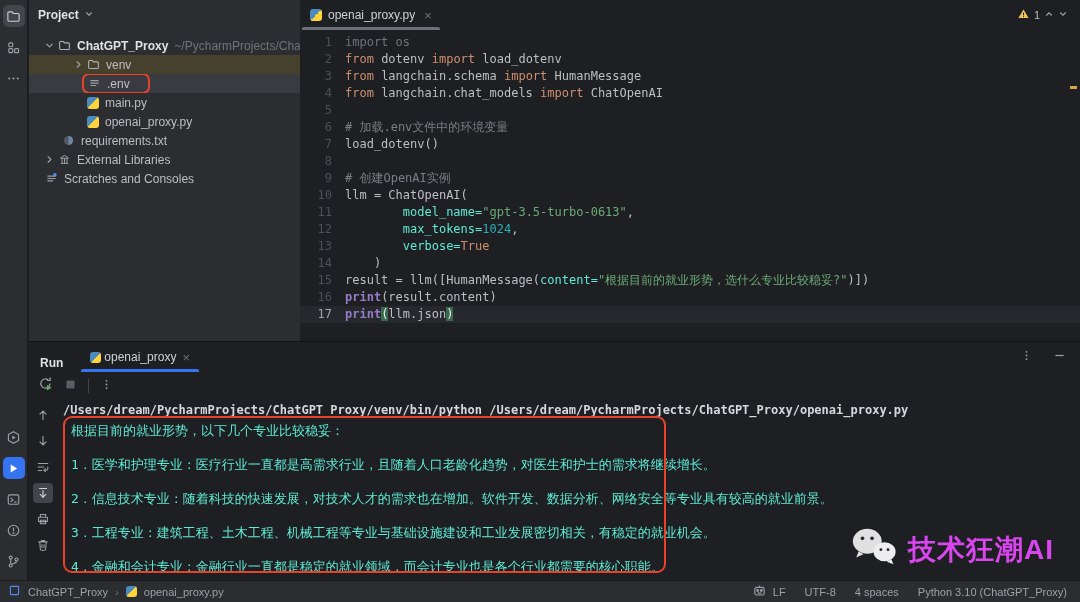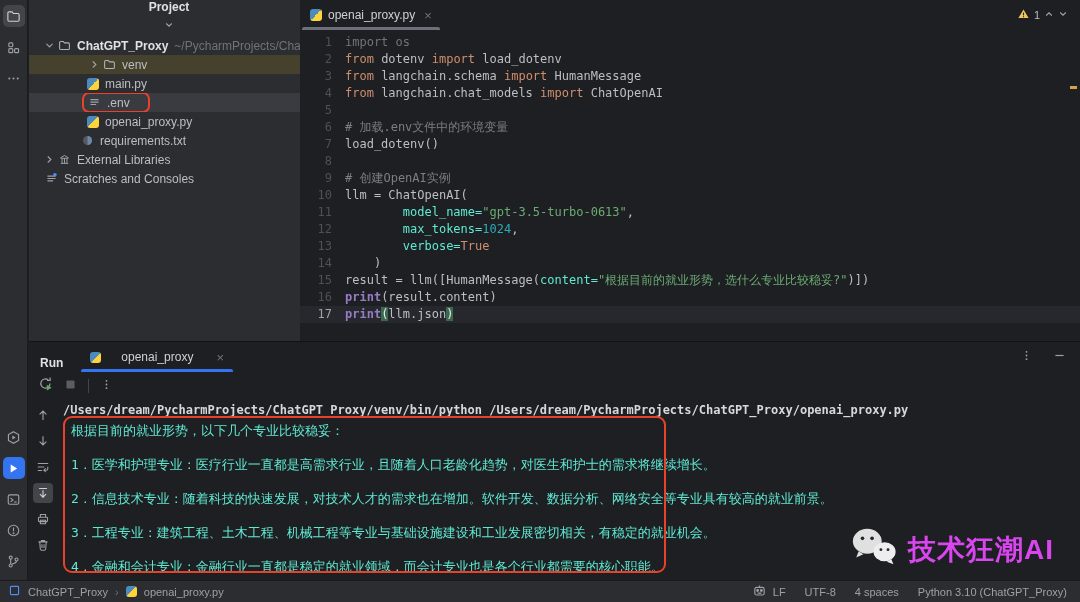--- a/index.html
+++ b/index.html
@@ -14,21 +14,21 @@
   .stripe-group { display:flex; flex-direction:column; align-items:center; gap:9px; }
   .st-btn { width:22px; height:22px; border-radius:5px; display:flex; align-items:center;
             justify-content:center; color:#9DA0A8; font-size:13px; }
   .st-btn.active { background:#43454A; }
   .st-btn.accent { background:#3574F0; }
   .st-btn svg { display:block; }
 
   
   .project { position:absolute; left:29px; top:0; width:271px; height:341px; background:#2B2D30; }
   .project-header { height:30px; display:flex; align-items:center; gap:5px; padding-left:9px;
-                    color:#DFE1E5; font-size:12px; font-weight:700;flex-direction:column; }
+                    color:#DFE1E5; font-size:12px; font-weight:700; }
   .tree { padding-top:6px; font-size:12px; color:#BCBEC4; }
   .trow { height:19px; display:flex; align-items:center; white-space:nowrap; overflow:hidden; }
   .trow.drop { background:#45412C; }
   .trow.selected { background:#393B40; }
   .chev { width:15px; flex:0 0 15px; display:inline-flex; justify-content:center; }
   .ticon { width:15px; flex:0 0 15px; display:inline-flex; justify-content:center; margin-right:5px; }
   .tlabel.bold { font-weight:700; color:#DFE1E5; }
   .thint { color:#6F737A; margin-left:6px; }
   .annotate { display:inline-flex; align-items:center; height:21px; border:2px solid #E8432A;
               border-radius:7px; padding:0 18px 0 3px; margin-left:-3px; }
@@ -55,21 +55,21 @@
   .tk-nu { color:#2AACB8; } .tk-pm { color:#5eead4; } .tk-cm { color:#7A7E85; }
   .tk-dim { color:#6F737A; } .tk-bi { color:#957CC4;font-weight:bold; }
   .tk-br { color:#E8E8E8; background:#3A6A4E; }
   .sb-mark { position:absolute; right:3px; top:86px; width:7px; height:3px; background:#D9A343; }
 
   
   .run { position:absolute; left:29px; top:341px; width:1051px; height:239px; background:#1E1F22;
          border-top:1px solid #121314; }
   .run-header { height:30px; position:relative; display:flex; align-items:center; }
   .run-title { margin:12px 18px 0 11px; font-size:12px; font-weight:700; color:#DFE1E5; }
-  .run-tab { display:flex; align-items:center; gap:20px; height:30px; padding:0 9px; position:relative;
+  .run-tab { display:flex; align-items:center; gap:3px; height:30px; padding:0 9px; position:relative;
              color:#CED0D6; font-size:12px; }
   .run-tab::after { content:''; position:absolute; left:0; right:0; bottom:0; height:3px;
              background:#3574F0; border-radius:2px 2px 0 0; }
   .run-header-right { position:absolute; right:14px; top:0; height:30px; display:flex; gap:20px;
              align-items:center; color:#9DA0A8; }
   .run-toolbar { height:27px; display:flex; align-items:center; gap:11px; padding-left:9px; color:#9DA0A8; }
   .vdiv { width:1px; height:14px; background:#43454A; }
   .run-body { position:relative; }
   .run-side { position:absolute; left:0; top:6px; width:28px; display:flex; flex-direction:column;
               align-items:center; gap:6px; }
@@ -193,59 +193,59 @@
             </svg>
           </span>
           <span class="ticon">
             <svg width="13" height="13" viewBox="0 0 16 16">
               <path d="M2 4.3c0-.7.6-1.3 1.3-1.3h3.2l1.4 1.8h4.8c.7 0 1.3.6 1.3 1.3v5.6c0 .7-.6 1.3-1.3 1.3H3.3c-.7 0-1.3-.6-1.3-1.3z" fill="none" stroke="#AFB3BB" stroke-width="1.3"></path>
             </svg>
           </span>
           <span class="tlabel bold">ChatGPT_Proxy</span>
           <span class="thint">~/PycharmProjects/ChatGPT_P</span>
         </div>
-        <div class="trow drop" style="padding-left:58px">
+        <div class="trow drop" style="padding-left:42px">
           <span class="chev">
             <svg width="11" height="11" viewBox="0 0 16 16" fill="none" stroke="#9DA0A8" stroke-width="1.7" stroke-linecap="round">
               <path d="M6 4l4 4-4 4"></path>
             </svg>
           </span>
           <span class="ticon">
             <svg width="13" height="13" viewBox="0 0 16 16">
               <path d="M2 4.3c0-.7.6-1.3 1.3-1.3h3.2l1.4 1.8h4.8c.7 0 1.3.6 1.3 1.3v5.6c0 .7-.6 1.3-1.3 1.3H3.3c-.7 0-1.3-.6-1.3-1.3z" fill="none" stroke="#AFB3BB" stroke-width="1.3"></path>
             </svg>
           </span>
           <span class="tlabel">venv</span>
-        </div>
-        <div class="trow " style="padding-left:41px">
-          <span class="chev"></span>
-          <span class="ticon">
-            <i class="py-sq"></i>
-          </span>
-          <span class="tlabel">main.py</span>
         </div>
         <div class="trow selected" style="padding-left:41px">
           <span class="chev"></span>
           <span class="annotate">
             <span class="ticon">
               <svg width="13" height="13" viewBox="0 0 16 16" stroke="#9DA0A8" stroke-width="1.4">
                 <path d="M3 4.5h10M3 7.5h10M3 10.5h7"></path>
               </svg>
             </span>
             <span class="tlabel">.env</span>
           </span>
         </div>
         <div class="trow " style="padding-left:41px">
           <span class="chev"></span>
           <span class="ticon">
             <i class="py-sq"></i>
           </span>
+          <span class="tlabel">main.py</span>
+        </div>
+        <div class="trow " style="padding-left:41px">
+          <span class="chev"></span>
+          <span class="ticon">
+            <i class="py-sq"></i>
+          </span>
           <span class="tlabel">openai_proxy.py</span>
         </div>
-        <div class="trow " style="padding-left:36px">
+        <div class="trow " style="padding-left:17px">
           <span class="chev"></span>
           <span class="ticon">
             <svg width="13" height="13" viewBox="0 0 16 16">
               <circle cx="8" cy="8" r="5.6" fill="#55585E"></circle>
               <path d="M8 2.4a5.6 5.6 0 0 1 0 11.2z" fill="#6E87A8"></path>
             </svg>
           </span>
           <span class="tlabel">requirements.txt</span>
         </div>
         <div class="trow " style="padding-left:13px">

